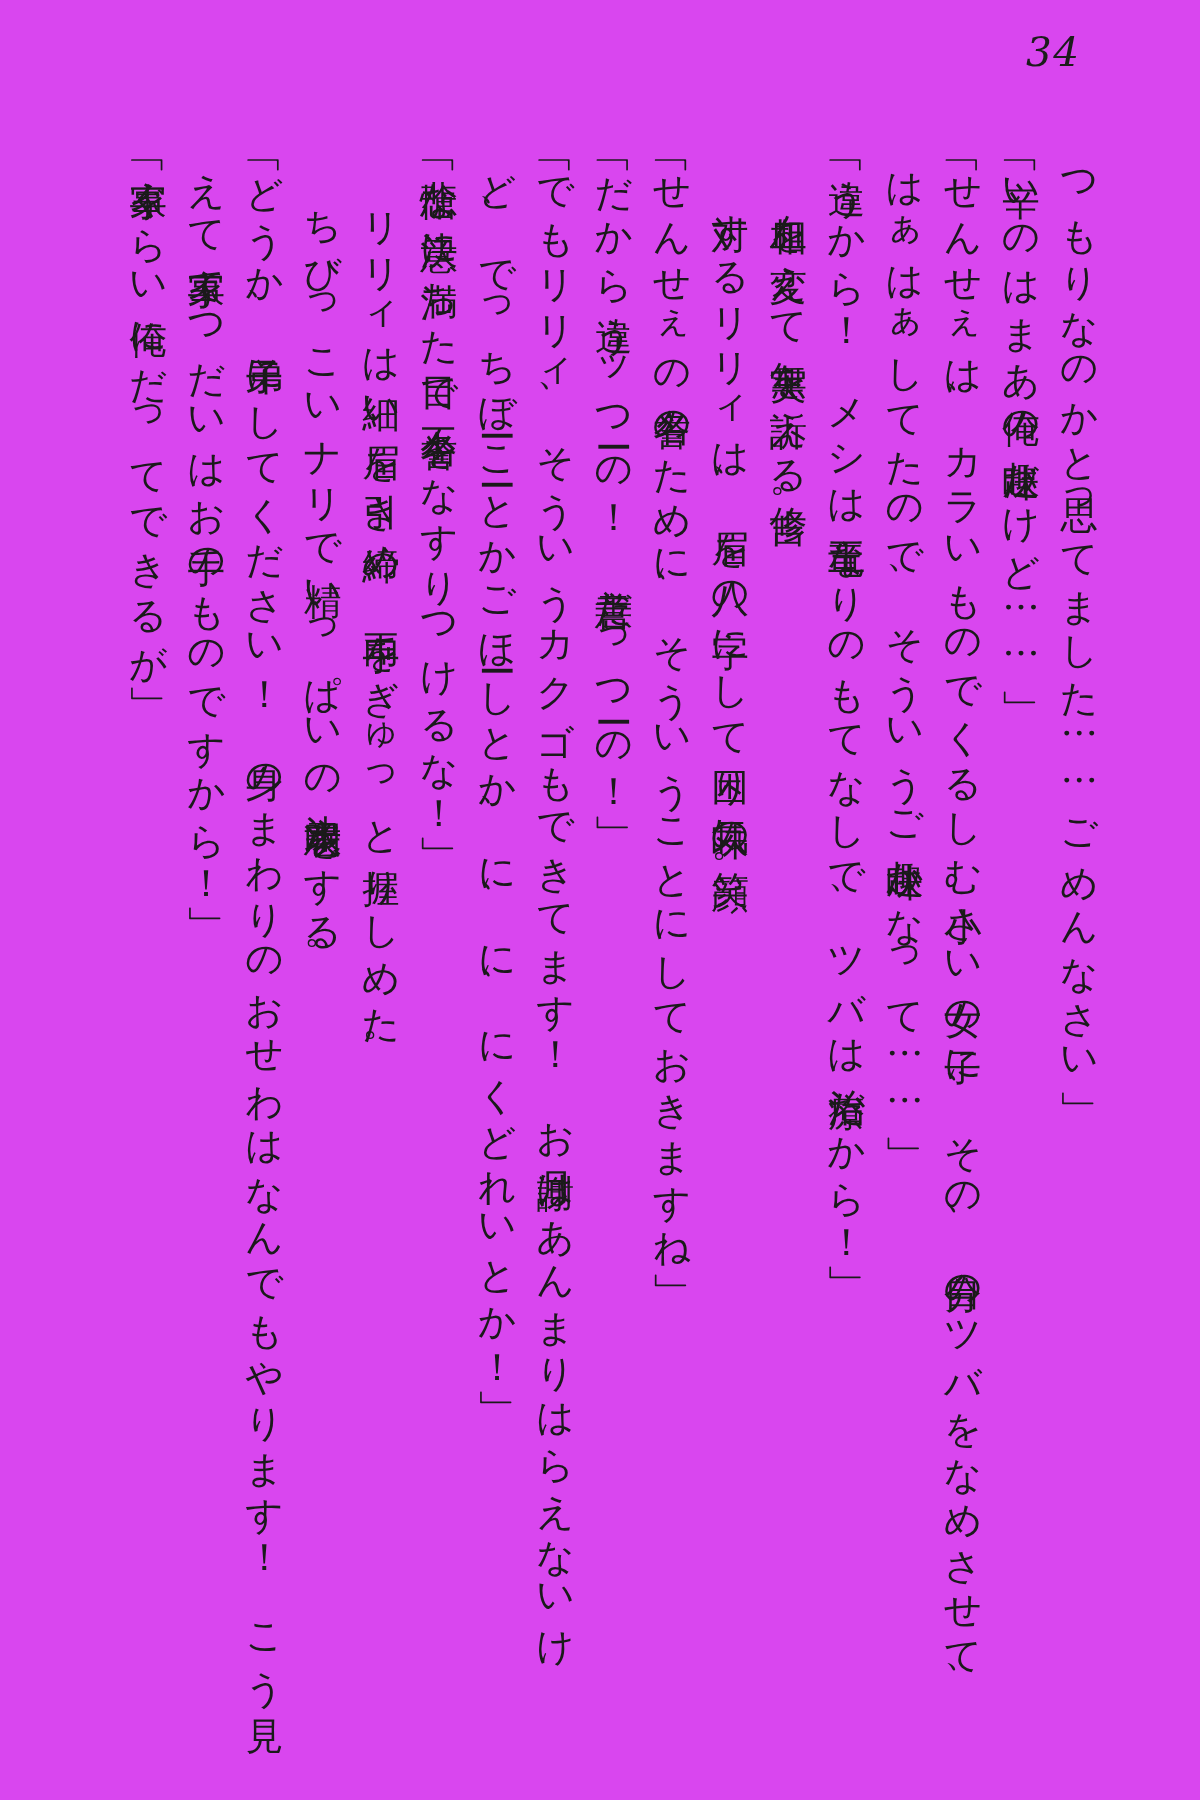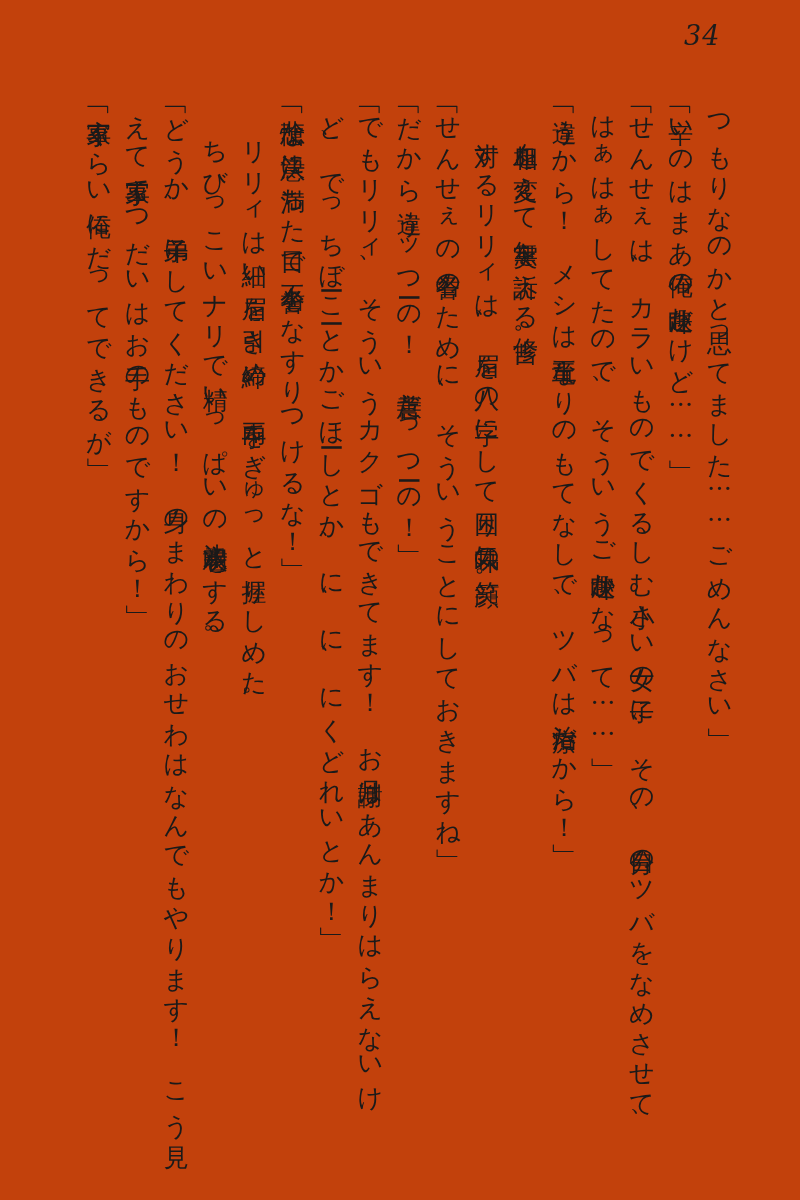--- a/index.html
+++ b/index.html
@@ -7,21 +7,21 @@
   body {
     background: #fdfdfd;
     font-family: "DejaVu Serif", "Liberation Serif", serif;
     color: #1a1a1a;
     position: relative;
     overflow: hidden;
   }
   .page {
     position: absolute;
     inset: 0;
-    background: #c2410c;
+    background: #d946ef;
   }
   .page-number {
     position: absolute;
     top: 20px;
     left: 684px;
     font-size: 27px;
     font-style: italic;
     letter-spacing: 1px;
     color: #1c1c1c;
   }

